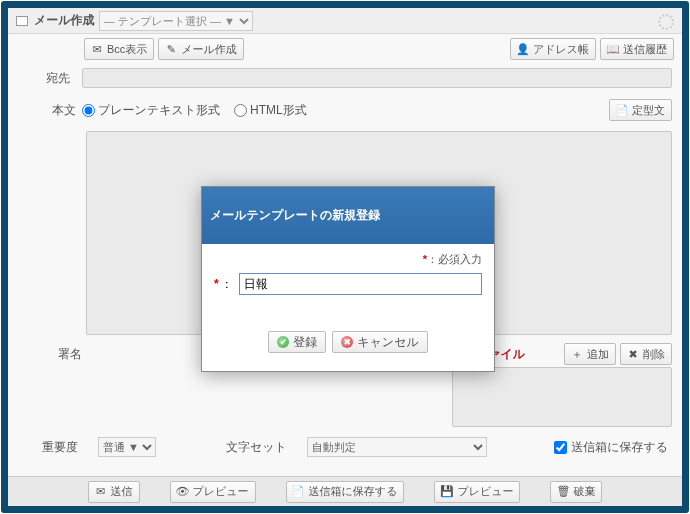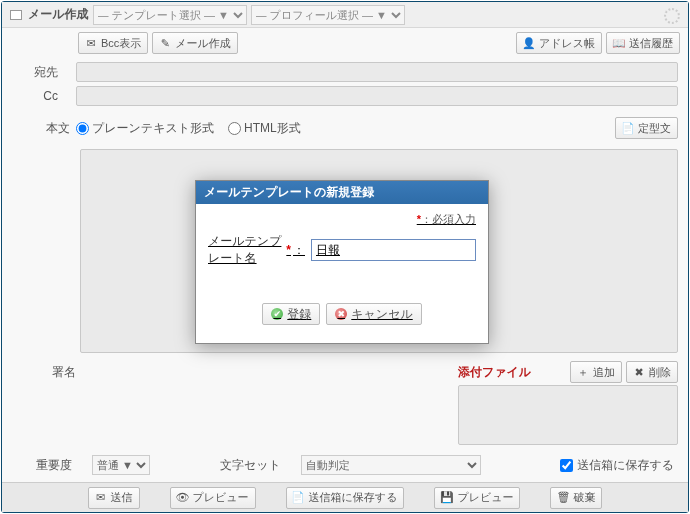--- a/index.html
+++ b/index.html
@@ -1,29 +1,29 @@
 <!DOCTYPE html>
 <html><head>
 <meta charset="utf-8">
 <style>
 * { box-sizing: border-box; margin: 0; padding: 0; }
 body { font-family: Arial, "Hiragino Kaku Gothic ProN", Meiryo, sans-serif; font-size: 12px; background: #fff; width: 690px; height: 514px; overflow: hidden; }
-.outer { border: 1px solid #0c4a6e; border-radius: 3px; width: 688px; height: 512px; margin: 1px; position: relative; background: #f8f8f8; }
+.outer { border: 7px solid #0c4a6e; border-radius: 3px; width: 688px; height: 512px; margin: 1px; position: relative; background: #f8f8f8; }
 .header { display: flex; align-items: center; height: 26px; padding: 0 8px; background: #efefef; border-bottom: 1px solid #d8d8d8; }
 .header .title { font-weight: bold; color: #555; margin-left: 2px; }
 .header .mail-icon { width: 12px; height: 10px; border: 1px solid #999; background: #fff; margin-right: 4px; position: relative; }
 .header select { font-size: 11px; color: #888; background: #f5f5f5; border: 1px solid #ccc; height: 20px; margin-left: 4px; }
 .spinner { position: absolute; right: 8px; top: 6px; width: 16px; height: 16px; border: 2px dotted #ccc; border-radius: 50%; }
 .toolbar1 { display: flex; align-items: center; padding: 4px 8px 6px 76px; gap: 4px; }
 .spacer-flex { flex: 1; }
 .btn { display: inline-flex; align-items: center; gap: 4px; height: 22px; padding: 0 6px; background: linear-gradient(#fdfdfd,#ececec); border: 1px solid #bcbcbc; border-radius: 2px; color: #555; font-size: 11px; cursor: pointer; }
 .btn .ico { width: 12px; height: 12px; display: inline-flex; align-items: center; justify-content: center; }
 .form-area { padding: 2px 10px 6px 10px; }
 .row { display: flex; align-items: center; margin-bottom: 4px; }
-.row .lbl { width: 64px; text-align: right; color: #555; font-size: 12px; padding-right: 18px; }
+.row .lbl { width: 64px; text-align: right; color: #555; font-size: 12px; padding-right: 12px; }
 .row input[type=text] { flex: 1; height: 20px; background: #eaeaea; border: 1px solid #c8c8c8; border-radius: 2px; }
 .body-row { display: flex; align-items: center; margin-top: 11px; }
 .body-row .lbl { width: 64px; text-align: right; color: #555; padding-right: 6px; }
 .body-row label { color: #555; margin-right: 14px; font-size: 12px; display: inline-flex; align-items: center; gap: 3px; }
 .body-row .right { margin-left: auto; }
 .body-editor { margin: 4px 10px 0 78px; height: 204px; background: #eaeaea; border: 1px solid #c8c8c8; border-radius: 2px; }
 .lower { display: flex; padding: 8px 10px 4px 10px; gap: 0; justify-content: center; }
 .sig-block { flex: 1; }
 .sig-head { display: flex; align-items: center; margin-bottom: 2px; }
 .sig-head select { font-size: 11px; color: #888; background: #f5f5f5; border: 1px solid #ccc; height: 20px; margin-left: auto; }
@@ -33,43 +33,42 @@
 .attach-head .albl { font-weight: bold; color: #b91c1c; flex: 1; }
 .attach-body { height: 60px; background: #eaeaea; border: 1px solid #c8c8c8; border-radius: 2px; }
 .opts { display: flex; align-items: center; padding: 6px 14px 4px 24px; gap: 20px; color: #555; }
 .opts .olbl { width: 46px; text-align: right; }
 .opts select { font-size: 11px; color: #666; background: #f5f5f5; border: 1px solid #ccc; height: 20px; }
 .opts .save-sent { margin-left: auto; display: flex; align-items: center; gap: 4px; }
 .bottom-bar { height: 30px; background: #e8e8e8; border-top: 1px solid #ccc; display: flex; align-items: center; justify-content: center; gap: 30px; position: absolute; bottom: 0; left: 0; right: 0; }
 .bottom-bar .btn { height: 22px; }
 
 .modal { position: absolute; left: 193px; top: 178px; width: 294px; background: #fff; border: 1px solid #888; box-shadow: 0 3px 18px rgba(0,0,0,0.35); }
-.modal-title { background: linear-gradient(#3a7ab8,#2e6ca8); color: #fff; font-weight: bold; padding: 3px 8px; font-size: 12px; }
-.modal-body { padding: 8px 12px 18px 12px; text-decoration: underline; }
+.modal-title { background: linear-gradient(#3a7ab8,#2e6ca8); color: #fff; font-weight: bold; padding: 20px 8px; font-size: 12px; }
+.modal-body { padding: 8px 12px 18px 12px; }
 .req-note { text-align: right; color: #555; font-size: 11px; margin-bottom: 6px; }
 .req-note .ast, .ast { color: #d00; font-weight: bold; }
 .modal-row { display: flex; align-items: center; gap: 2px; }
 .modal-row .mlbl { color: #333; }
 .modal-row input { flex: 1; height: 22px; border: 1px solid #6a8cc0; padding: 6px 4px; font-size: 12px; margin-left: 4px; }
 .modal-actions { display: flex; justify-content: center; gap: 6px; margin-top: 36px; }
 .modal-actions .btn { font-size: 12px; padding: 0 8px; }
 .ico-green { background: radial-gradient(circle at 40% 40%, #9de09a, #3aa83a); border-radius: 50%; color:#fff; font-size:9px; }
 .ico-red { background: radial-gradient(circle at 40% 40%, #f4a6a6, #cc3a3a); border-radius: 50%; color:#fff; font-size:9px; }
 .sig-wrap{display:flex;}
 .sig-wrap .lblcol{width:70px;text-align:right;color:#555;padding-right:6px;padding-top:3px;}
 </style>
 </head>
 <body>
 
 <div class="outer">
   <div class="header">
     <span class="mail-icon"></span>
     <span class="title">メール作成</span>
     <select><option>— テンプレート選択 — ▼</option></select>
-    <select><option>— プロフィール選択 — ▼</option></select>
     <span class="spinner"></span>
   </div>
 
   <div class="toolbar1">
     <button class="btn">
         <span class="ico">✉</span>
         <span>Bcc表示</span>
       </button>
     <button class="btn">
         <span class="ico">✎</span>
@@ -82,24 +81,20 @@
       </button>
     <button class="btn">
         <span class="ico">📖</span>
         <span>送信履歴</span>
       </button>
   </div>
 
   <div class="form-area">
     <div class="row">
         <span class="lbl">宛先</span>
-        <input type="text" style="">
-      </div>
-    <div class="row">
-        <span class="lbl">Cc</span>
         <input type="text" style="">
       </div>
     <div class="body-row">
       <span class="lbl">本文</span>
       <label>
           <input type="radio" name="fmt" checked="" style="">
           <span>プレーンテキスト形式</span>
         </label>
       <label>
           <input type="radio" name="fmt" style="">
@@ -167,21 +162,20 @@
         <span class="ico">🗑</span>
         <span>破棄</span>
       </button>
   </div>
 
   <div class="modal">
     <div class="modal-title">メールテンプレートの新規登録</div>
     <div class="modal-body">
       <div class="req-note"><span class="ast">*</span><span>：必須入力</span></div>
       <div class="modal-row">
-        <span class="mlbl">メールテンプレート名</span>
           <span class="ast">*</span>
           <span>：</span>
         <input type="text" value="日報" style="">
       </div>
       <div class="modal-actions">
         <button class="btn">
             <span class="ico ico-green">✔</span>
             <span>登録</span>
           </button>
         <button class="btn">

